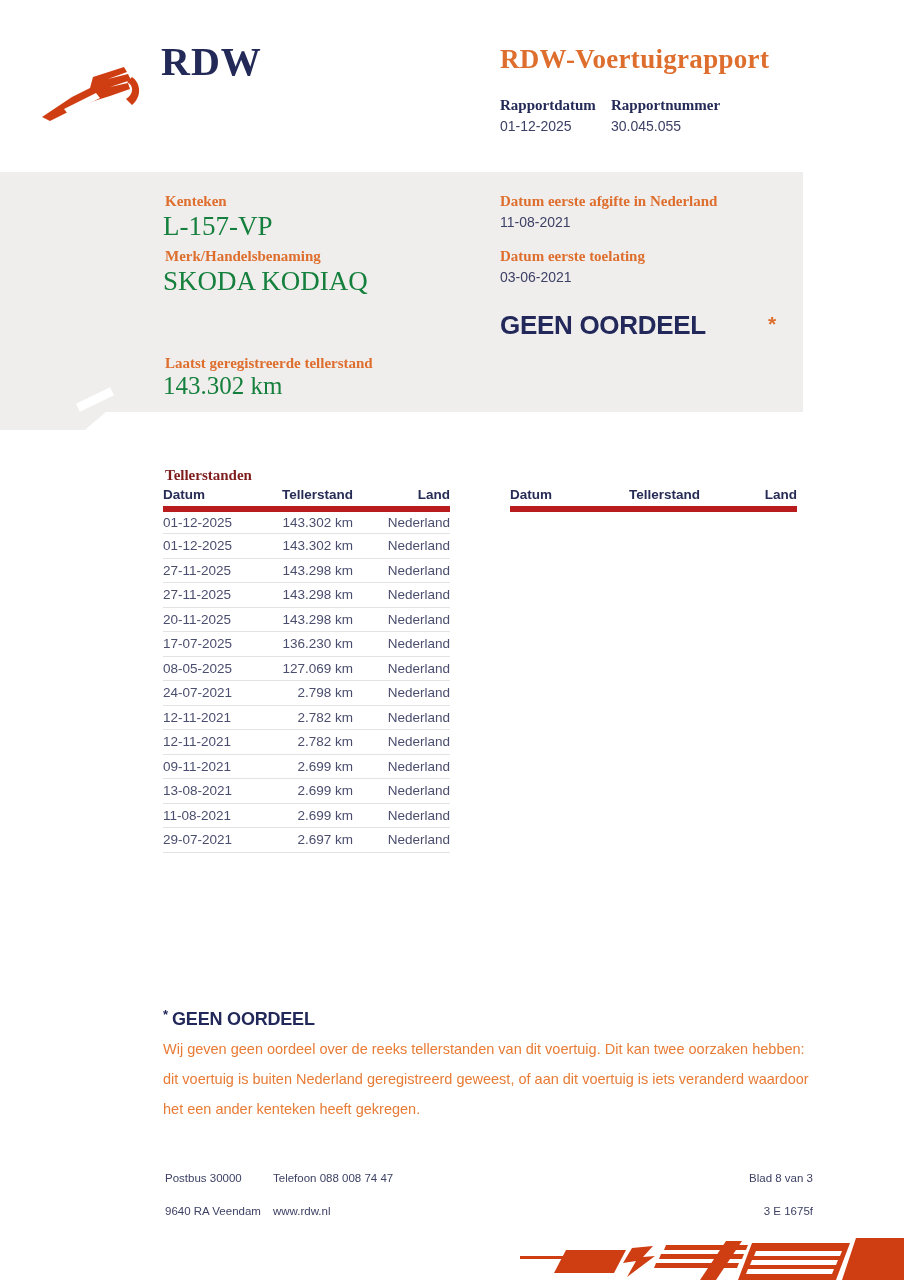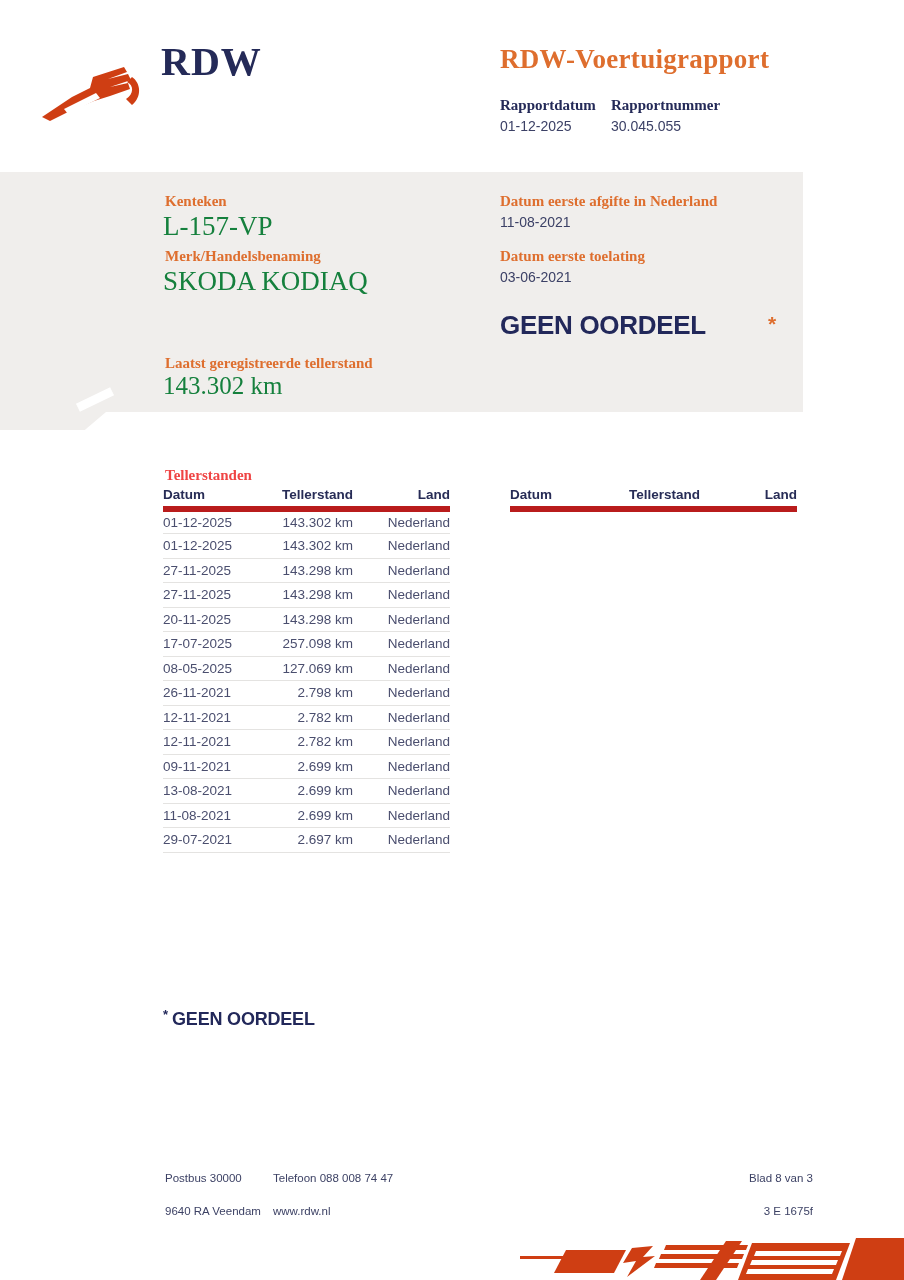--- a/index.html
+++ b/index.html
@@ -75,21 +75,21 @@
   }
   .verdict-asterisk {
     left: 768px; top: 312px;
     font-weight: 700; font-size: 21px; color: #de6e2e;
   }
 
   
   .section-title {
     left: 165px; top: 467px;
     font-family: "Liberation Serif", serif;
-    font-weight: 700; font-size: 15px; color: #ef4444;
+    font-weight: 700; font-size: 15px; color: #7f1d1d;
   }
   .odo-table-left  { left: 163px; top: 487px; width: 287px; }
   .odo-table-right { left: 510px; top: 487px; width: 287px; }
   table { width: 100%; border-collapse: collapse; table-layout: fixed; }
   col.c1 { width: 110px; } col.c2 { width: 80px; } col.c3 { width: 97px; }
   th {
     font-weight: 700; font-size: 13.5px; color: #272c56;
     text-align: left; padding: 0 0 4px 0;
     border-bottom: 6px solid #b91c1c;
   }
@@ -203,32 +203,32 @@
         </tr>
 
         <tr>
           <td class="c-datum">20-11-2025</td>
           <td class="c-km">143.298 km</td>
           <td class="c-land">Nederland</td>
         </tr>
 
         <tr>
           <td class="c-datum">17-07-2025</td>
-          <td class="c-km">257.098 km</td>
+          <td class="c-km">136.230 km</td>
           <td class="c-land">Nederland</td>
         </tr>
 
         <tr>
           <td class="c-datum">08-05-2025</td>
           <td class="c-km">127.069 km</td>
           <td class="c-land">Nederland</td>
         </tr>
 
         <tr>
-          <td class="c-datum">26-11-2021</td>
+          <td class="c-datum">24-07-2021</td>
           <td class="c-km">2.798 km</td>
           <td class="c-land">Nederland</td>
         </tr>
 
         <tr>
           <td class="c-datum">12-11-2021</td>
           <td class="c-km">2.782 km</td>
           <td class="c-land">Nederland</td>
         </tr>
 
@@ -278,20 +278,21 @@
       </tr>
     </thead>
     <tbody>
       
     </tbody>
   </table>
 
   <div class="abs footnote-title">
     <span class="star">*</span><span class="txt">GEEN OORDEEL</span>
   </div>
+  <p class="abs footnote-text">Wij geven geen oordeel over de reeks tellerstanden van dit voertuig. Dit kan twee oorzaken hebben: dit voertuig is buiten Nederland geregistreerd geweest, of aan dit voertuig is iets veranderd waardoor het een ander kenteken heeft gekregen.</p>
 
   <div class="abs footer-text ft-postbus">Postbus 30000</div>
   <div class="abs footer-text ft-plaats">9640 RA Veendam</div>
   <div class="abs footer-text ft-phone">Telefoon 088 008 74 47</div>
   <div class="abs footer-text ft-site">www.rdw.nl</div>
   <div class="abs footer-text ft-page">Blad 8 van 3</div>
   <div class="abs footer-text ft-code">3 E 1675f</div>
 
   <svg class="abs stripes" viewBox="0 0 384 47" xmlns="http://www.w3.org/2000/svg">
     <g fill="#cf3e13">

